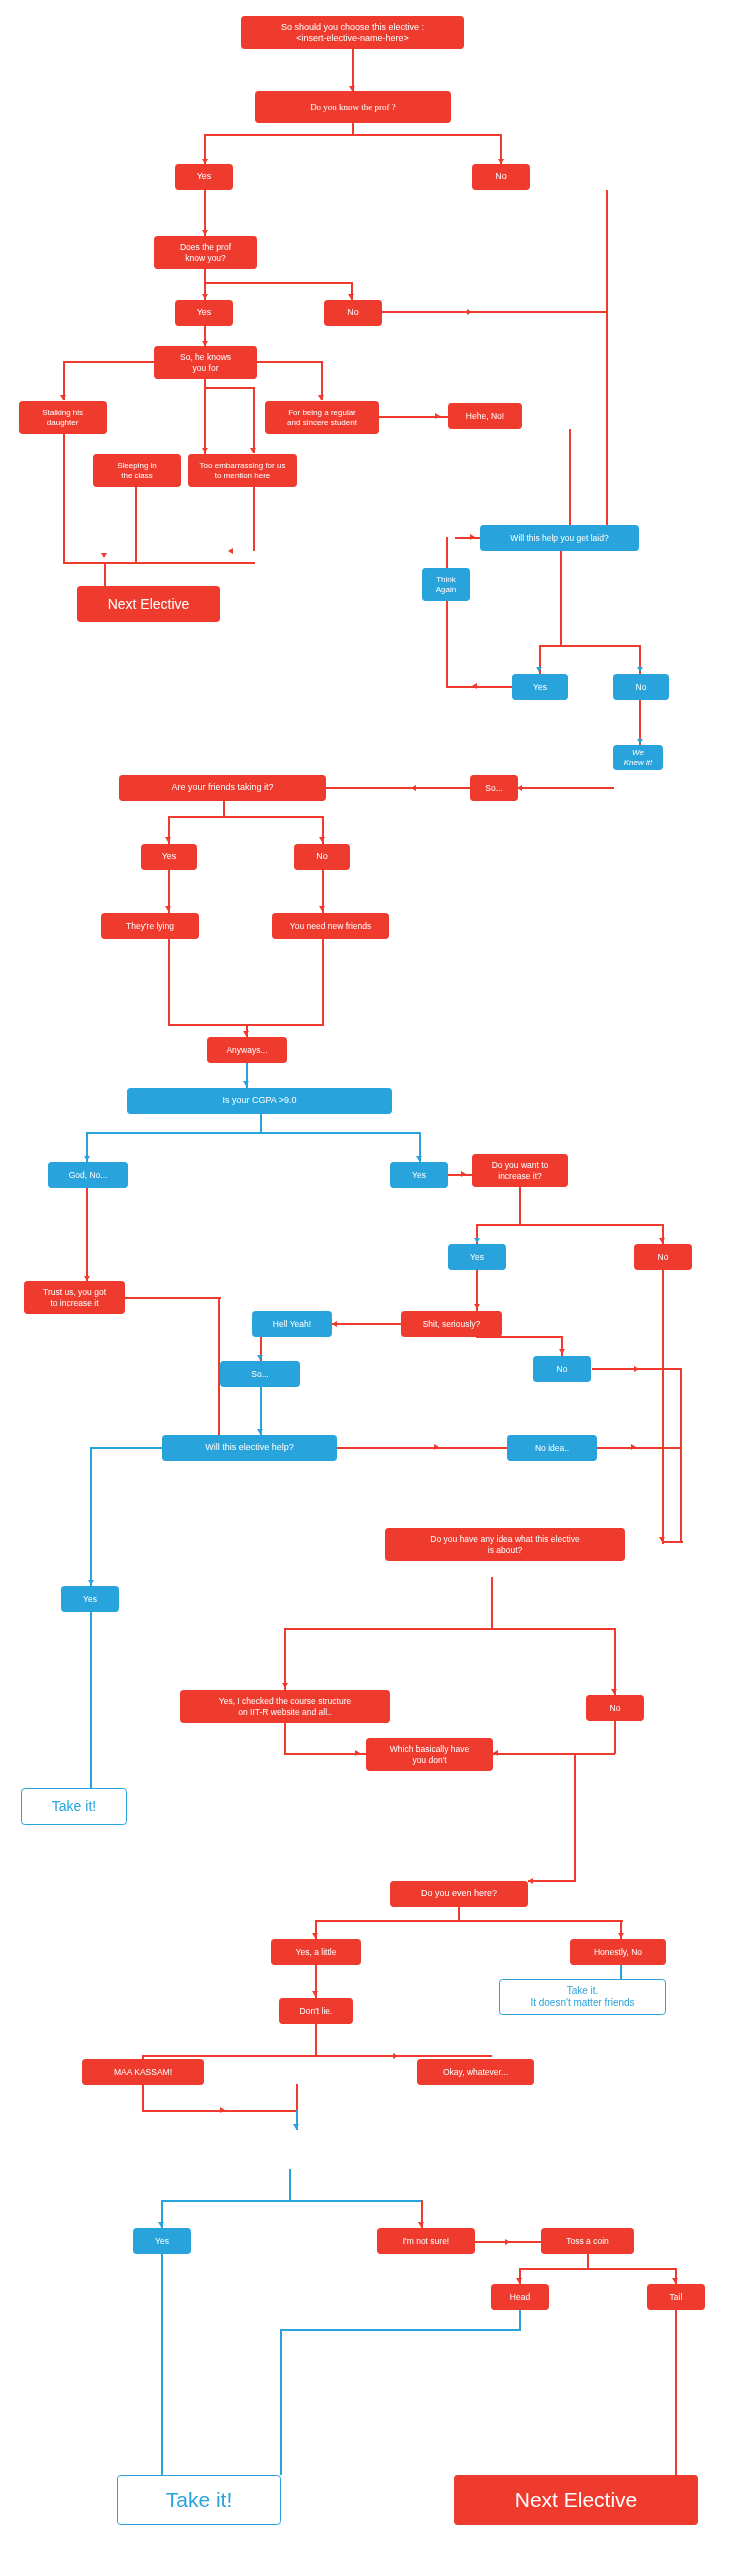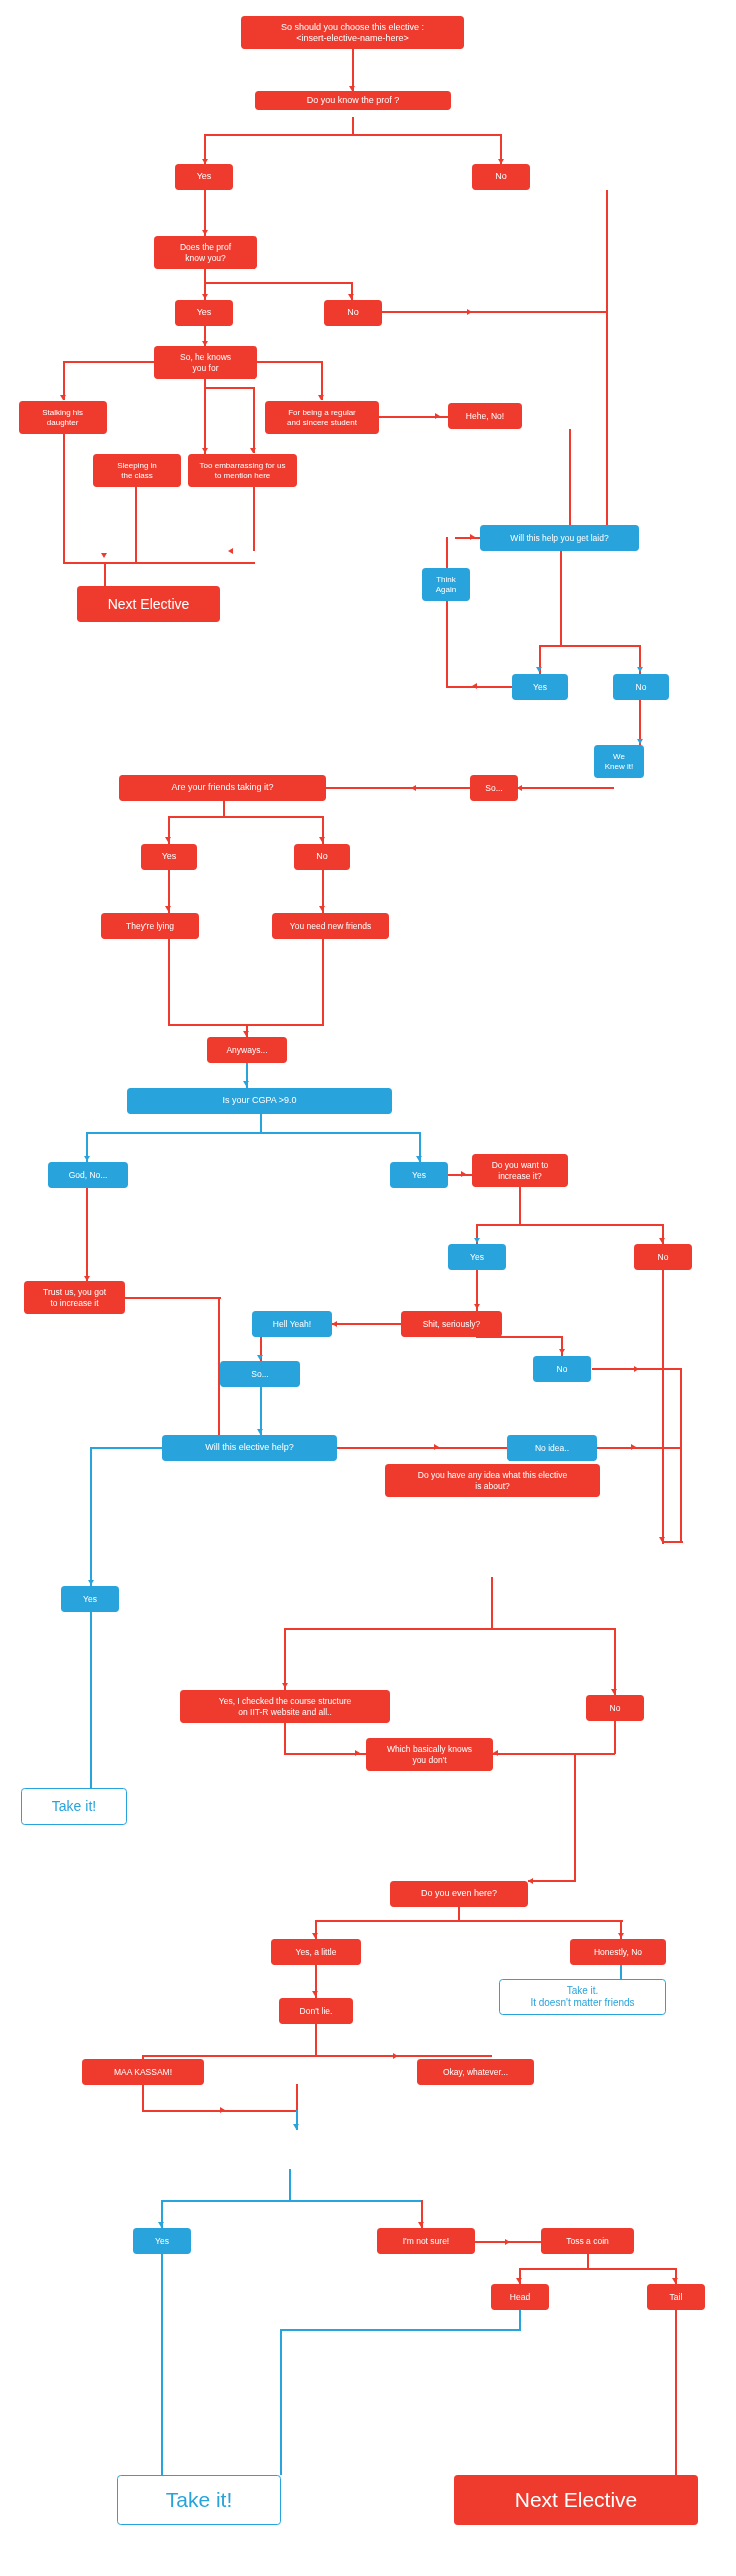--- a/index.html
+++ b/index.html
@@ -245,21 +245,21 @@
   <div class="edge b" style="left:519px;top:2310px;width:2.1px;height:21px;"></div>
   <div class="edge b" style="left:280px;top:2329px;width:240px;height:2.1px;"></div>
   <div class="edge b" style="left:280px;top:2329px;width:2.1px;height:146px;"></div>
 
   <div class="edge b" style="left:161px;top:2254px;width:2.1px;height:221px;"></div>
 
   <div class="edge" style="left:675px;top:2310px;width:2.1px;height:166px;"></div>
 
   <div class="node red" style="left:241px;top:16px;width:223px;height:33px;font-size:9px;white-space:pre-line;">So should you choose this elective :
 &lt;insert-elective-name-here&gt;</div>
-  <div class="node red" style="left:255px;top:91px;width:196px;height:19px;font-size:9px;white-space:pre-line;">Do you know the prof ?</div>
+  <div class="node red" style="left:255px;top:91px;width:196px;height:32px;font-size:9px;white-space:pre-line;font-family:Liberation Serif, serif;">Do you know the prof ?</div>
   <div class="node red" style="left:175px;top:164px;width:58px;height:25.5px;font-size:9px;white-space:pre-line;">Yes</div>
   <div class="node red" style="left:472px;top:164px;width:58px;height:25.5px;font-size:9px;white-space:pre-line;">No</div>
   <div class="node red" style="left:154px;top:236px;width:103px;height:33px;font-size:8.5px;white-space:pre-line;">Does the prof
 know you?</div>
   <div class="node red" style="left:175px;top:300px;width:58px;height:25.5px;font-size:9px;white-space:pre-line;">Yes</div>
   <div class="node red" style="left:324px;top:300px;width:58px;height:25.5px;font-size:9px;white-space:pre-line;">No</div>
   <div class="node red" style="left:154px;top:346px;width:103px;height:33px;font-size:8.5px;white-space:pre-line;">So, he knows
 you for</div>
   <div class="node red" style="left:18.6px;top:401px;width:88px;height:33px;font-size:8px;white-space:pre-line;">Stalking his
 daughter</div>
@@ -269,21 +269,21 @@
 to mention here</div>
   <div class="node red" style="left:265px;top:401px;width:114px;height:33px;font-size:8px;white-space:pre-line;">For being a regular
 and sincere student</div>
   <div class="node red" style="left:448px;top:403px;width:74px;height:25.5px;font-size:8.5px;white-space:pre-line;">Hehe, No!</div>
   <div class="node red" style="left:77px;top:586px;width:143px;height:36px;font-size:14px;white-space:pre-line;">Next Elective</div>
   <div class="node blue" style="left:480px;top:525px;width:159px;height:25.5px;font-size:8.5px;white-space:pre-line;">Will this help you get laid?</div>
   <div class="node blue" style="left:422px;top:568px;width:48px;height:33px;font-size:8px;white-space:pre-line;">Think
 Again</div>
   <div class="node blue" style="left:512px;top:674px;width:56px;height:25.5px;font-size:8.5px;white-space:pre-line;">Yes</div>
   <div class="node blue" style="left:613px;top:674px;width:56px;height:25.5px;font-size:8.5px;white-space:pre-line;">No</div>
-  <div class="node blue" style="left:594px;top:745px;width:50px;height:33px;font-size:8px;white-space:pre-line;">We
+  <div class="node blue" style="left:613px;top:745px;width:50px;height:25px;font-size:8px;white-space:pre-line;font-style:italic;">We
 Knew it!</div>
   <div class="node red" style="left:470px;top:775px;width:48px;height:25.5px;font-size:8.5px;white-space:pre-line;">So...</div>
   <div class="node red" style="left:119px;top:775px;width:207px;height:25.5px;font-size:9px;white-space:pre-line;">Are your friends taking it?</div>
   <div class="node red" style="left:141px;top:844px;width:56px;height:25.5px;font-size:9px;white-space:pre-line;">Yes</div>
   <div class="node red" style="left:294px;top:844px;width:56px;height:25.5px;font-size:9px;white-space:pre-line;">No</div>
   <div class="node red" style="left:101px;top:913px;width:98px;height:25.5px;font-size:8.5px;white-space:pre-line;">They're lying</div>
   <div class="node red" style="left:272px;top:913px;width:117px;height:25.5px;font-size:8.5px;white-space:pre-line;">You need new friends</div>
   <div class="node red" style="left:207px;top:1037px;width:80px;height:25.5px;font-size:8.5px;white-space:pre-line;">Anyways...</div>
   <div class="node blue" style="left:127px;top:1088px;width:265px;height:25.5px;font-size:9px;white-space:pre-line;">Is your CGPA &gt;9.0</div>
   <div class="node blue" style="left:48px;top:1162px;width:80px;height:25.5px;font-size:8.5px;white-space:pre-line;">God, No...</div>
@@ -293,27 +293,27 @@
   <div class="node blue" style="left:448px;top:1244px;width:58px;height:25.5px;font-size:8.5px;white-space:pre-line;">Yes</div>
   <div class="node red" style="left:634px;top:1244px;width:58px;height:25.5px;font-size:8.5px;white-space:pre-line;">No</div>
   <div class="node red" style="left:24px;top:1281px;width:101px;height:33px;font-size:8.5px;white-space:pre-line;">Trust us, you got
 to increase it</div>
   <div class="node blue" style="left:252px;top:1311px;width:80px;height:25.5px;font-size:8.5px;white-space:pre-line;">Hell Yeah!</div>
   <div class="node red" style="left:401px;top:1311px;width:101px;height:25.5px;font-size:8.5px;white-space:pre-line;">Shit, seriously?</div>
   <div class="node blue" style="left:220px;top:1361px;width:80px;height:25.5px;font-size:8.5px;white-space:pre-line;">So...</div>
   <div class="node blue" style="left:533px;top:1356px;width:58px;height:25.5px;font-size:8.5px;white-space:pre-line;">No</div>
   <div class="node blue" style="left:162px;top:1435px;width:175px;height:25.5px;font-size:9px;white-space:pre-line;">Will this elective help?</div>
   <div class="node blue" style="left:507px;top:1435px;width:90px;height:25.5px;font-size:8.5px;white-space:pre-line;">No idea..</div>
-  <div class="node red" style="left:385px;top:1464px;width:215px;height:33px;font-size:8.5px;white-space:pre-line;">Do you have any idea what this elective
+  <div class="node red" style="left:385px;top:1528px;width:240px;height:33px;font-size:8.5px;white-space:pre-line;">Do you have any idea what this elective
 is about?</div>
   <div class="node blue" style="left:61px;top:1586px;width:58px;height:25.5px;font-size:8.5px;white-space:pre-line;">Yes</div>
   <div class="node red" style="left:180px;top:1690px;width:210px;height:33px;font-size:8.5px;white-space:pre-line;">Yes, I checked the course structure
 on IIT-R website and all..</div>
   <div class="node red" style="left:586px;top:1695px;width:58px;height:25.5px;font-size:8.5px;white-space:pre-line;">No</div>
-  <div class="node red" style="left:366px;top:1738px;width:127px;height:33px;font-size:8.5px;white-space:pre-line;">Which basically knows
+  <div class="node red" style="left:366px;top:1738px;width:127px;height:33px;font-size:8.5px;white-space:pre-line;">Which basically have
 you don't</div>
   <div class="node outline" style="left:21px;top:1788px;width:106px;height:37px;font-size:14px;white-space:pre-line;">Take it!</div>
   <div class="node red" style="left:390px;top:1881px;width:138px;height:25.5px;font-size:9px;white-space:pre-line;">Do you even here?</div>
   <div class="node red" style="left:271px;top:1939px;width:90px;height:25.5px;font-size:8.5px;white-space:pre-line;">Yes, a little</div>
   <div class="node red" style="left:570px;top:1939px;width:96px;height:25.5px;font-size:8.5px;white-space:pre-line;">Honestly, No</div>
   <div class="node red" style="left:279px;top:1998px;width:74px;height:25.5px;font-size:8.5px;white-space:pre-line;">Don't lie.</div>
   <div class="node outline" style="left:499px;top:1979px;width:167px;height:36px;font-size:10px;white-space:pre-line;">Take it.
 It doesn't matter friends</div>
   <div class="node red" style="left:82px;top:2059px;width:122px;height:25.5px;font-size:8.5px;white-space:pre-line;">MAA KASSAM!</div>
   <div class="node red" style="left:417px;top:2059px;width:117px;height:25.5px;font-size:8.5px;white-space:pre-line;text-align:center;">Okay, whatever...</div>

